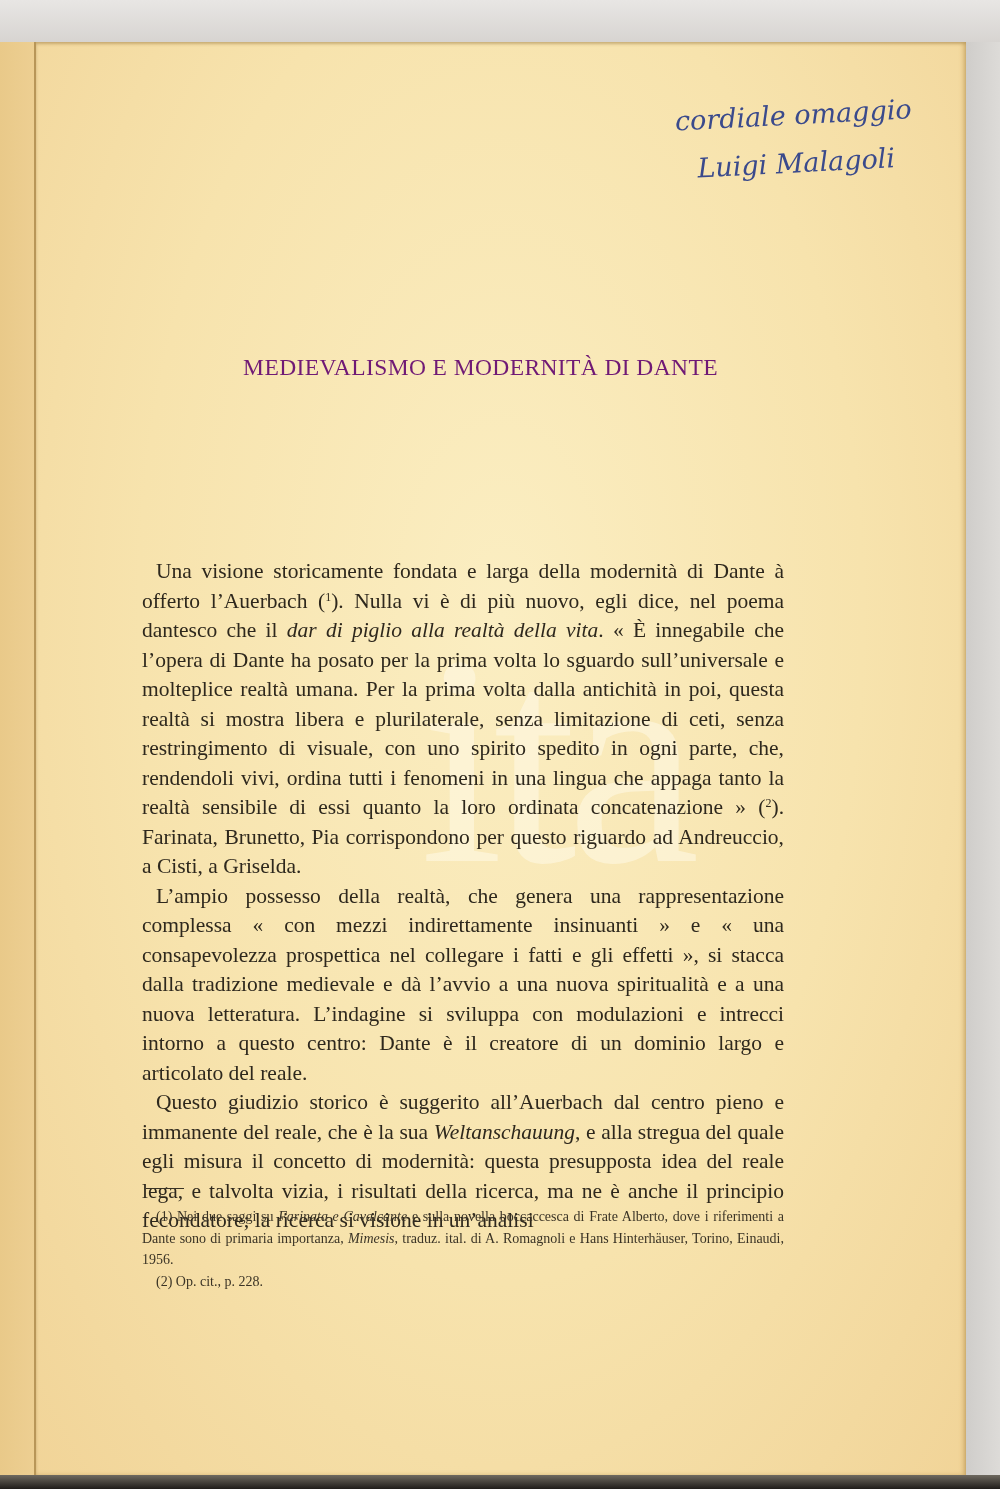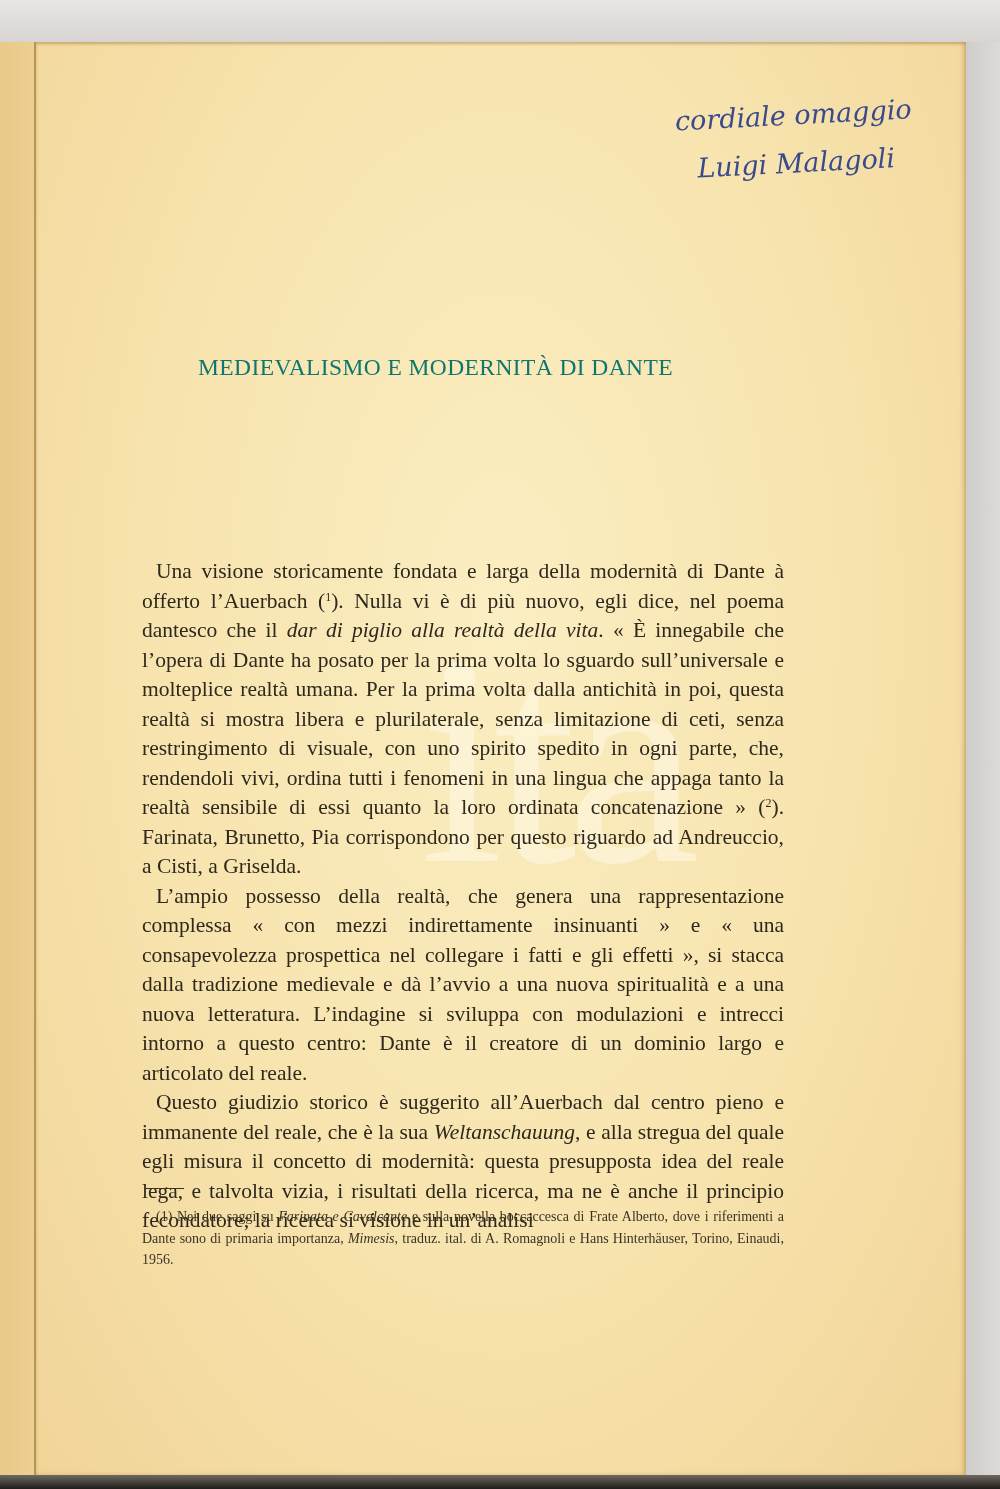--- a/index.html
+++ b/index.html
@@ -39,21 +39,21 @@
     .handwriting {
       position: absolute; left: 676px; top: 90px; width: 290px;
       font-family: "DejaVu Serif", serif; font-style: italic;
       color: #3a4a8c; font-size: 27px; line-height: 48px;
       transform: rotate(-3deg);
     }
     .handwriting .l2 { margin-left: 20px; }
     .title {
       position: absolute; left: 198px; top: 354px; width: 520px;
       font-family: "Liberation Serif", serif; font-size: 23.5px;
-      color: #0f766e; letter-spacing: 0.4px; white-space: nowrap;
+      color: #701a75; letter-spacing: 0.4px; white-space: nowrap; text-align: right;
     }
     .body-text {
       position: absolute; left: 142px; top: 557px; width: 642px;
       font-family: "Liberation Serif", serif; font-size: 21.5px;
       line-height: 29.5px; color: #2e281d; text-align: justify;
     }
     .body-text p { margin: 0; text-indent: 14px; }
     .body-text p.first { text-indent: 14px; }
     i { font-style: italic; }
     sup { font-size: 12px; vertical-align: 7px; line-height: 0; }
@@ -97,15 +97,18 @@
     <span>Questo giudizio storico è suggerito all’Auerbach dal centro pieno e immanente del reale, che è la sua </span><i>Weltanschauung</i><span>, e alla stregua del quale egli misura il concetto di modernità: questa presupposta idea del reale lega, e talvolta vizia, i risultati della ricerca, ma ne è anche il principio fecondatore; la ricerca si visione in un’analisi</span>
   </p>
 </div>
 
 <div class="rule"></div>
 
 <div class="notes">
   <p>
     <span>(1)</span><span> Nei due saggi su </span><i>Farinata e Cavalcante</i><span> e sulla novella boccaccesca di Frate Alberto, dove i riferimenti a Dante sono di primaria importanza, </span><i>Mimesis</i><span>, traduz. ital. di A. Romagnoli e Hans Hinterhäuser, Torino, Einaudi, 1956.</span>
   </p>
+  <p>
+    <span>(2)</span><span> Op. cit., p. 228.</span>
+  </p>
 </div>
 
 <div class="bottom-strip"></div>
 
 </body></html>

